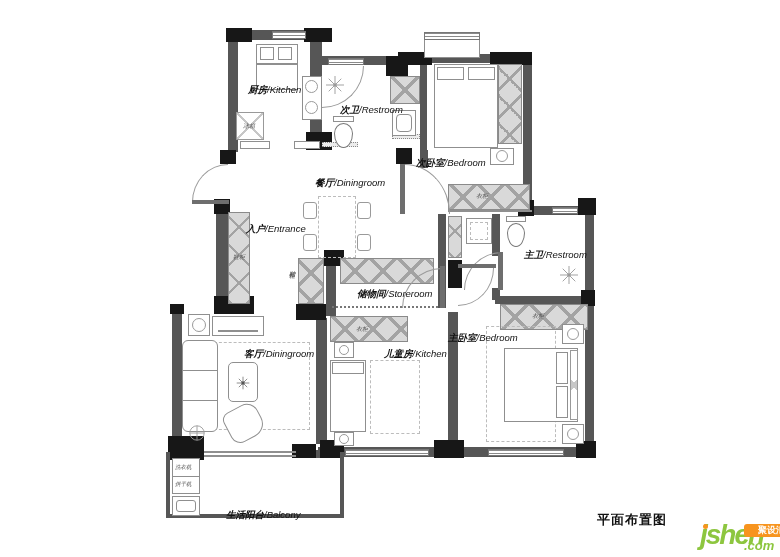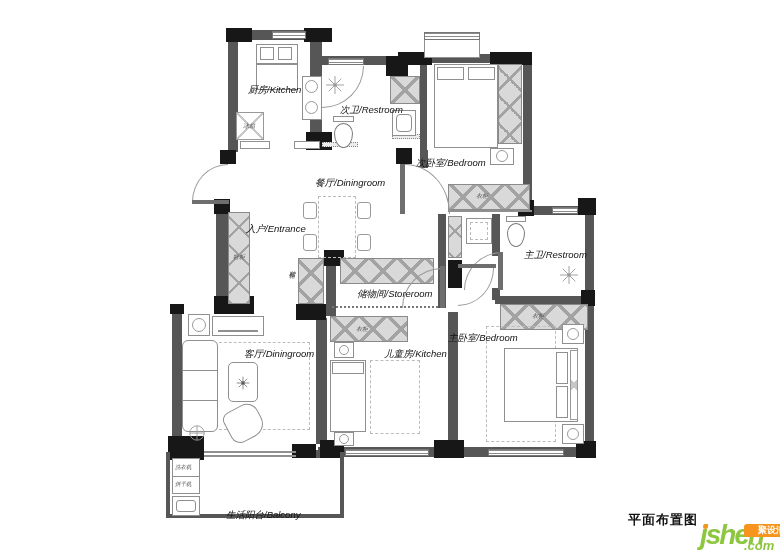--- a/index.html
+++ b/index.html
@@ -26,21 +26,21 @@
   .dsh{position:absolute;border:1px dashed #bcbcbc;}
   .dot{position:absolute;border-top:2px dotted #777;}
   .dot2{position:absolute;background:#ececec;border:1px dotted #888;}
   .c  {position:absolute;border:1px solid #9a9a9a;border-radius:50%;background:#fff;}
   .el {position:absolute;border:1px solid #777;background:#fff;
        border-radius:50% 50% 50% 50% / 42% 42% 58% 58%;}
   .ch {position:absolute;border:1px solid #9a9a9a;border-radius:3px;background:#fff;}
   .lf {position:absolute;background:#6e6e6e;}
   .ar {position:absolute;}
   .lbl{position:absolute;font-size:9.5px;font-style:italic;color:#111;white-space:nowrap;line-height:11px;}
-  .lbl .cn{font-weight:400;}
+  .lbl .cn{font-weight:700;}
   .tiny{position:absolute;font-size:6px;font-style:italic;color:#555;white-space:nowrap;line-height:7px;}
   .vtxt{writing-mode:vertical-rl;letter-spacing:1px;}
   .cap{position:absolute;font-weight:700;font-size:13px;color:#111;letter-spacing:1px;}
   .logo{position:absolute;color:#8dc63f;font-weight:800;font-style:italic;letter-spacing:-2px;
         font-size:28px;line-height:26px;}
   .badge{position:absolute;background:#f7941e;color:#fff;font-size:9px;font-weight:700;
         border-radius:3px;text-align:center;line-height:13px;letter-spacing:0;}
   .com{position:absolute;color:#8dc63f;font-weight:800;font-style:italic;font-size:13px;letter-spacing:0;}
   .jdot{position:absolute;background:#f7941e;border-radius:50%;}
 </style>
@@ -254,19 +254,19 @@
   <div class="lbl" style="left:416px;top:157px"><span class="cn">次卧室</span><span>/Bedroom</span></div>
   <div class="lbl" style="left:315px;top:177px"><span class="cn">餐厅</span><span>/Diningroom</span></div>
   <div class="lbl" style="left:246px;top:223px"><span class="cn">入户</span><span>/Entrance</span></div>
   <div class="lbl" style="left:524px;top:249px"><span class="cn">主卫</span><span>/Restroom</span></div>
   <div class="lbl" style="left:357px;top:288px"><span class="cn">储物间</span><span>/Storeroom</span></div>
   <div class="lbl" style="left:244px;top:348px"><span class="cn">客厅</span><span>/Diningroom</span></div>
   <div class="lbl" style="left:384px;top:348px"><span class="cn">儿童房</span><span>/Kitchen</span></div>
   <div class="lbl" style="left:448px;top:332px"><span class="cn">主卧室</span><span>/Bedroom</span></div>
   <div class="lbl" style="left:226px;top:509px"><span class="cn">生活阳台</span><span>/Balcony</span></div>
 
-  <div class="cap" style="left:628px;top:511px">平面布置图</div>
+  <div class="cap" style="left:597px;top:511px">平面布置图</div>
   <div class="logo" style="left:700px;top:522px">jsheh</div>
   <div class="jdot" style="left:703px;top:524px;width:5px;height:5px"></div>
   <div class="badge" style="left:744px;top:524px;width:55px;height:13px">聚设汇</div>
   <div class="com" style="left:744px;top:538px">.com</div>
 
 </div>
 
 </body></html>

